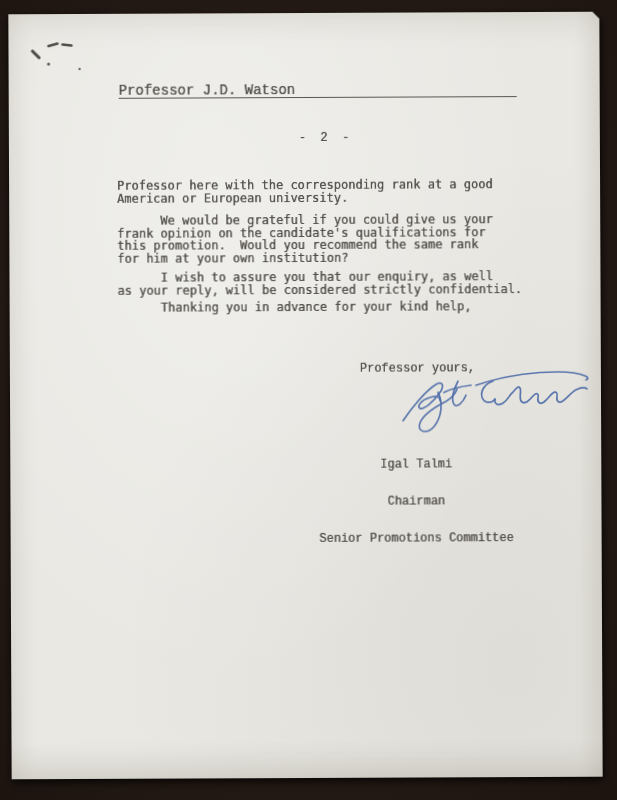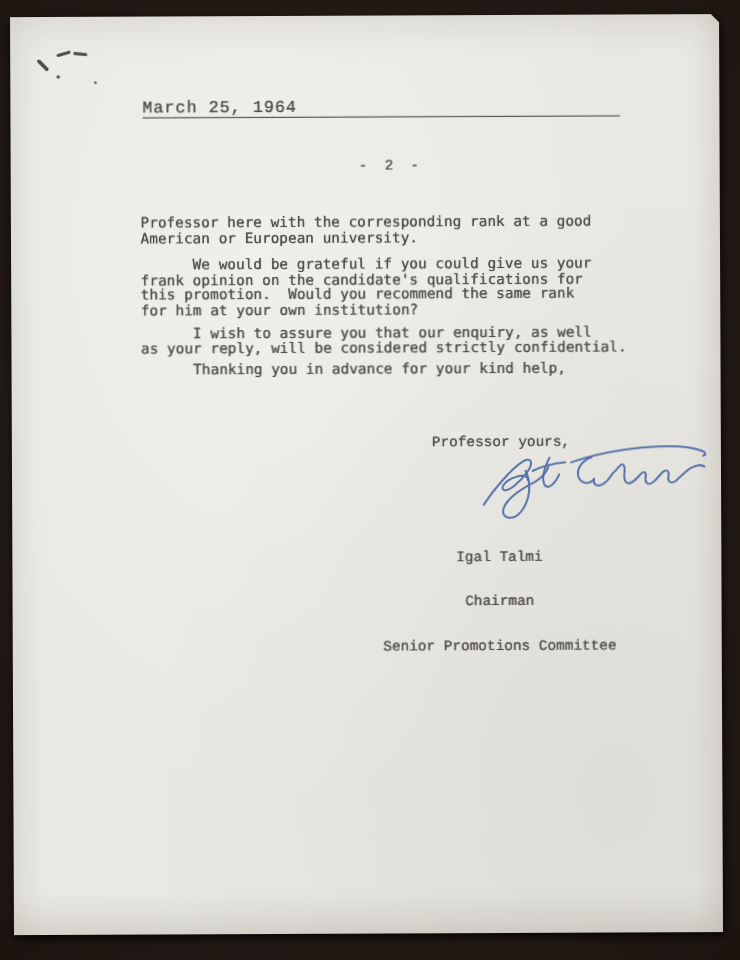--- a/index.html
+++ b/index.html
@@ -82,21 +82,21 @@
         <g stroke="#36322b" stroke-opacity="0.85" fill="none" stroke-linecap="round">
           <path d="M30,20 l9,-2.5" stroke-width="2.6"></path>
           <path d="M44,18.5 l9,1" stroke-width="2.6"></path>
           <path d="M14,25 l6.5,6.5" stroke-width="3.1"></path>
           <circle cx="30" cy="38" r="1.5" fill="#36322b" stroke="none" fill-opacity="0.8"></circle>
           <circle cx="61" cy="43" r="1.2" fill="#36322b" stroke="none" fill-opacity="0.7"></circle>
         </g>
       </svg>
 
       <div class="typed letter-header">
-        <span class="date">March 25, 1964</span>
+        <span class="recipient">Professor J.D. Watson</span>
       </div>
 
       <div class="typed pagenum">-  2  -</div>
 
       <pre class="typed para para-1">Professor here with the corresponding rank at a good
 American or European university.</pre>
       <pre class="typed para para-2">      We would be grateful if you could give us your
 frank opinion on the candidate's qualifications for
 this promotion.  Would you recommend the same rank
 for him at your own institution?</pre>

